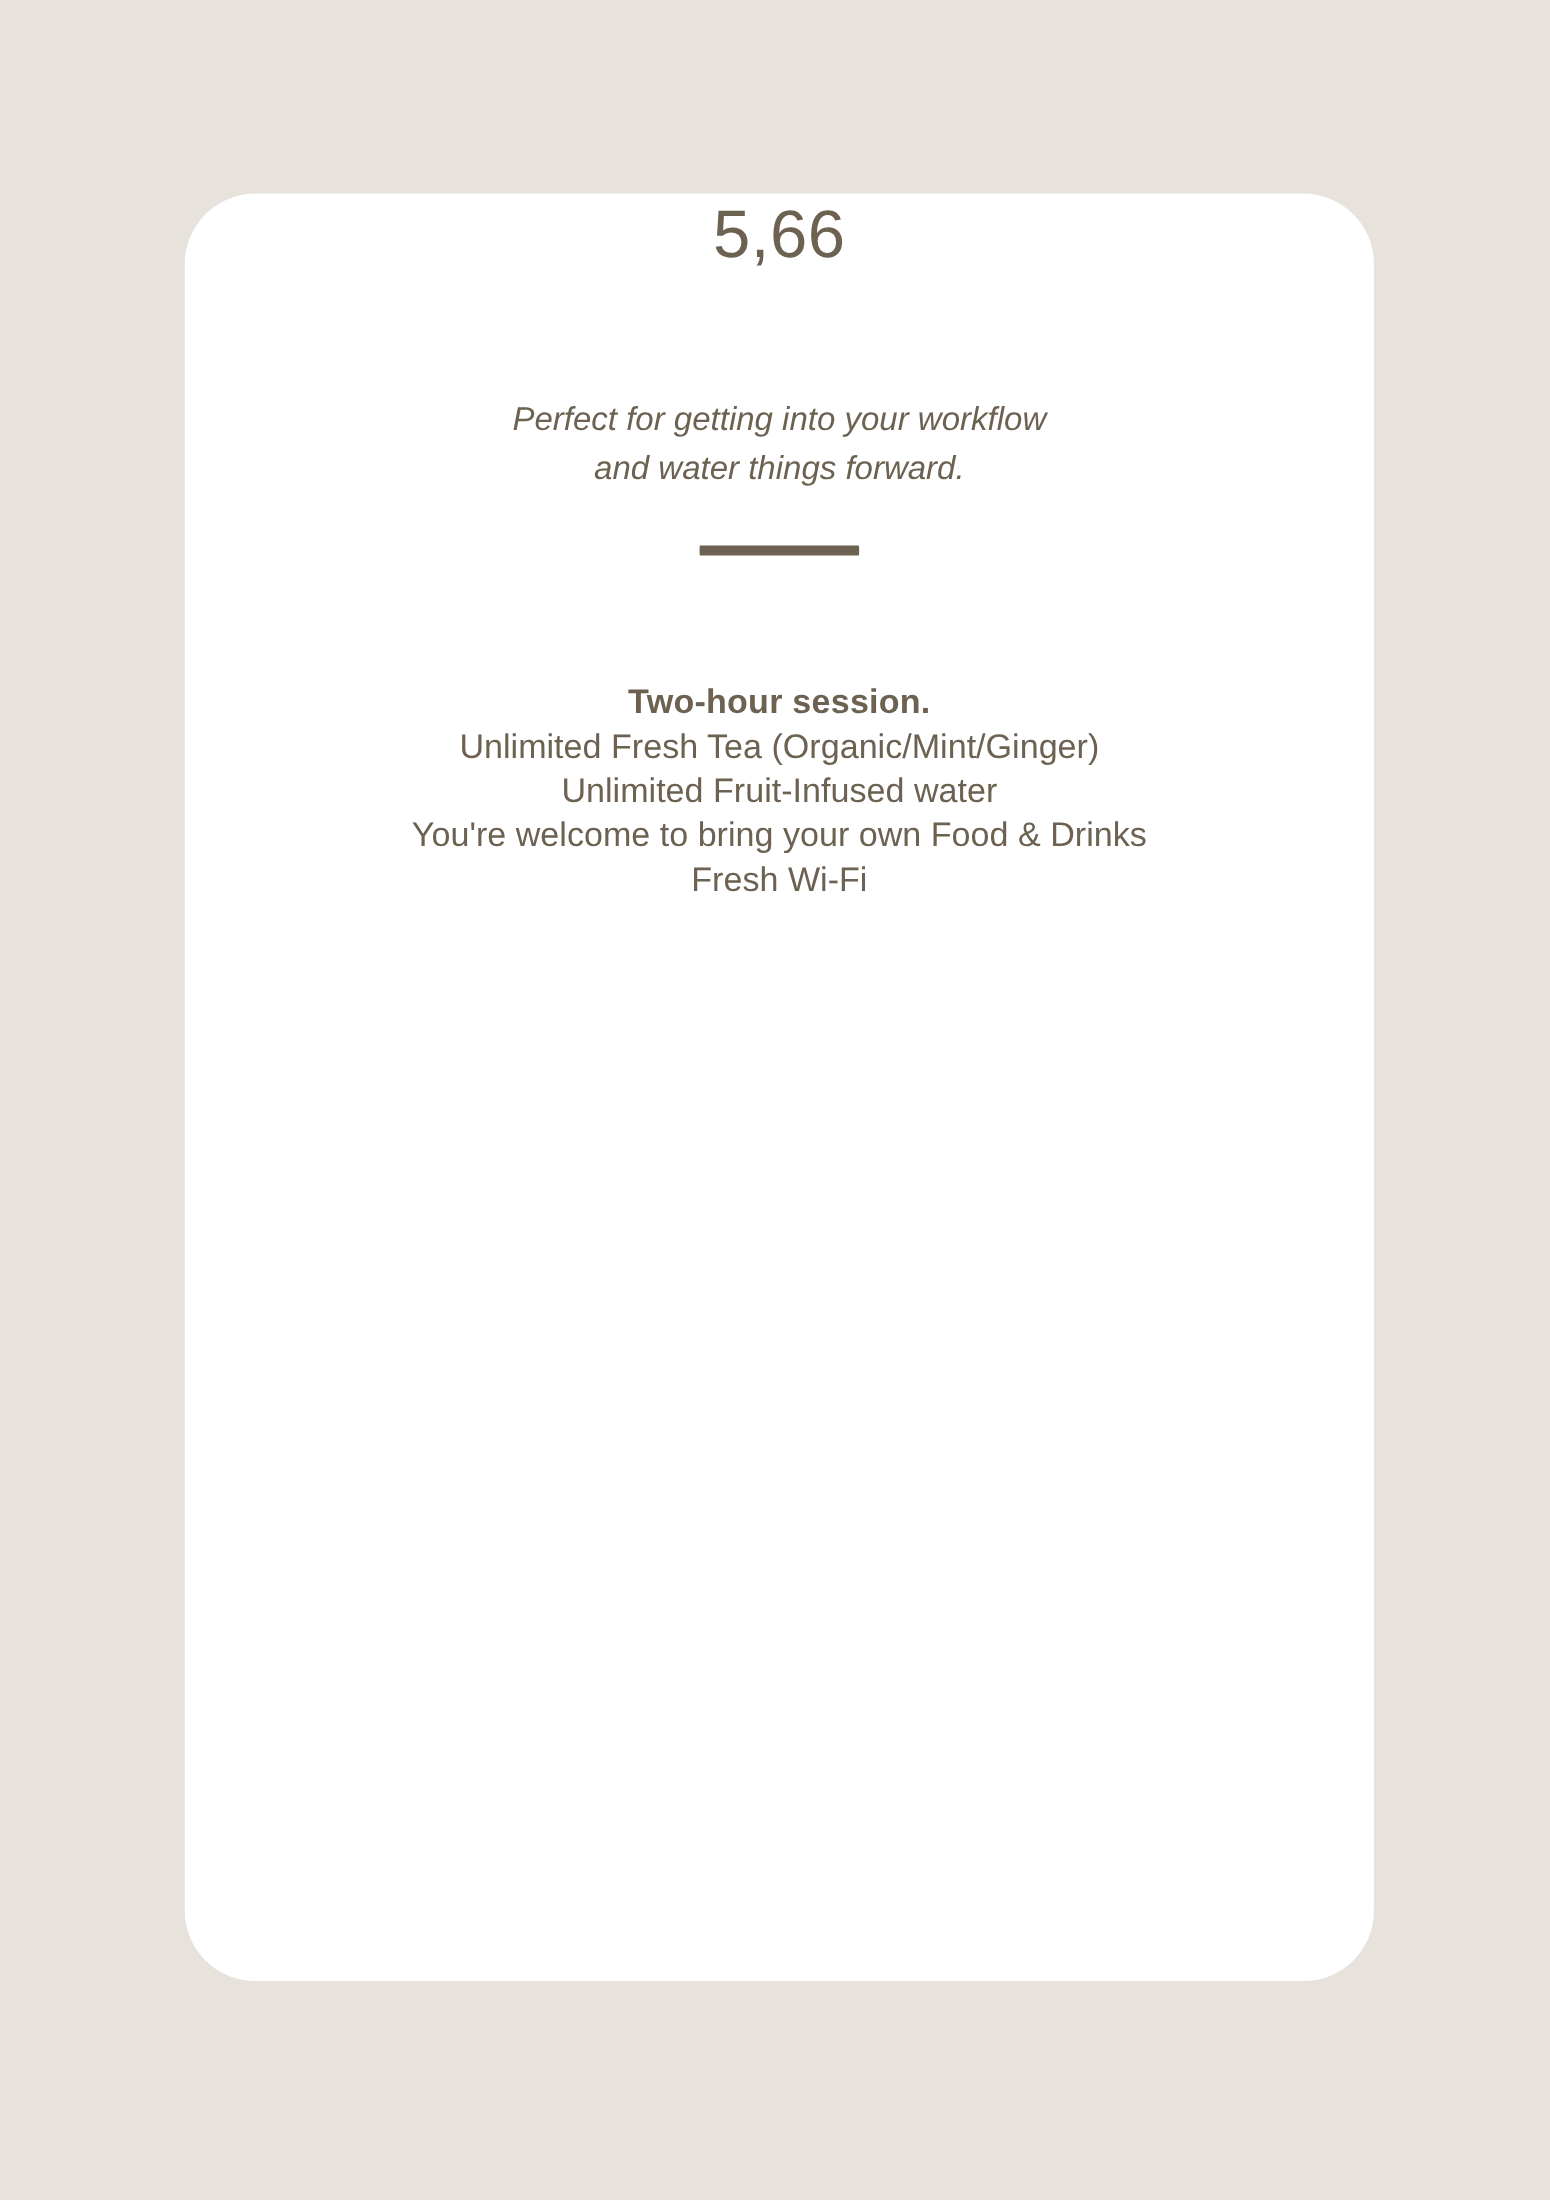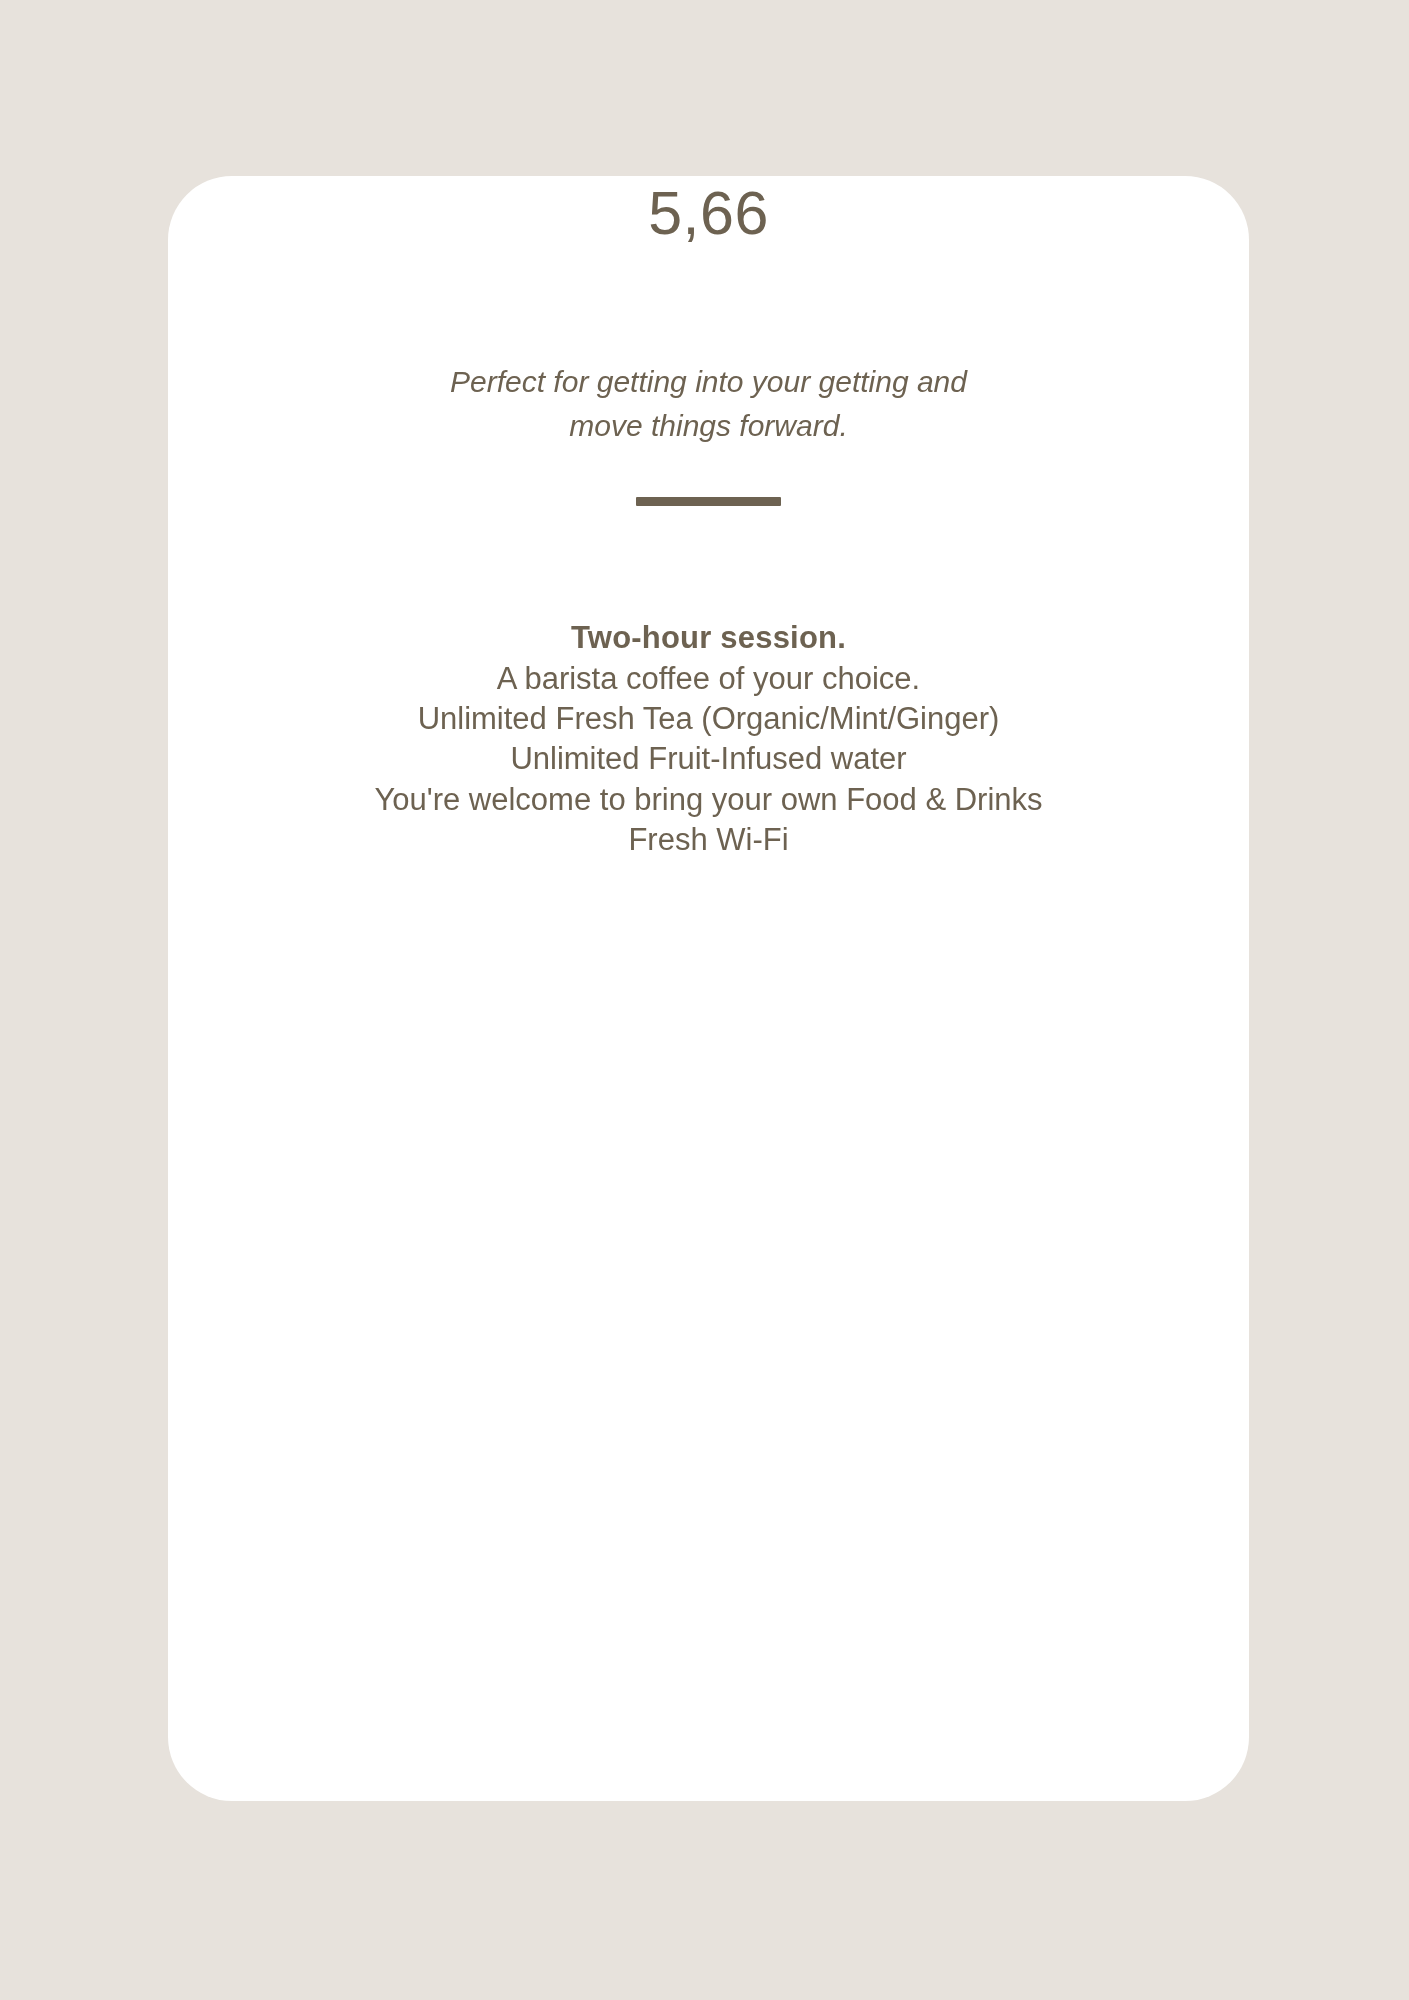--- a/index.html
+++ b/index.html
@@ -93,27 +93,26 @@
     letter-spacing: 0.2px;
   }
 </style>
 </head>
 <body>
 
 <div class="page">
   <div class="card">
     <div class="card-inner">
       <div class="price">5,66</div>
-      <p class="tagline">Perfect for getting into your getting and move things forward.</p>
+      <p class="tagline">Perfect for getting into your workflow and water things forward.</p>
       <div class="divider-wrap">
         <span class="divider"></span>
       </div>
       <div class="details">
           <span class="line bold">Two-hour session.</span>
-          <span class="line">A barista coffee of your choice.</span>
           <span class="line">Unlimited Fresh Tea (Organic/Mint/Ginger)</span>
           <span class="line">Unlimited Fruit-Infused water</span>
           <span class="line">You're welcome to bring your own Food &amp; Drinks</span>
           <span class="line">Fresh Wi-Fi</span>
         </div>
     </div>
   </div>
 </div>
 
 </body></html>

